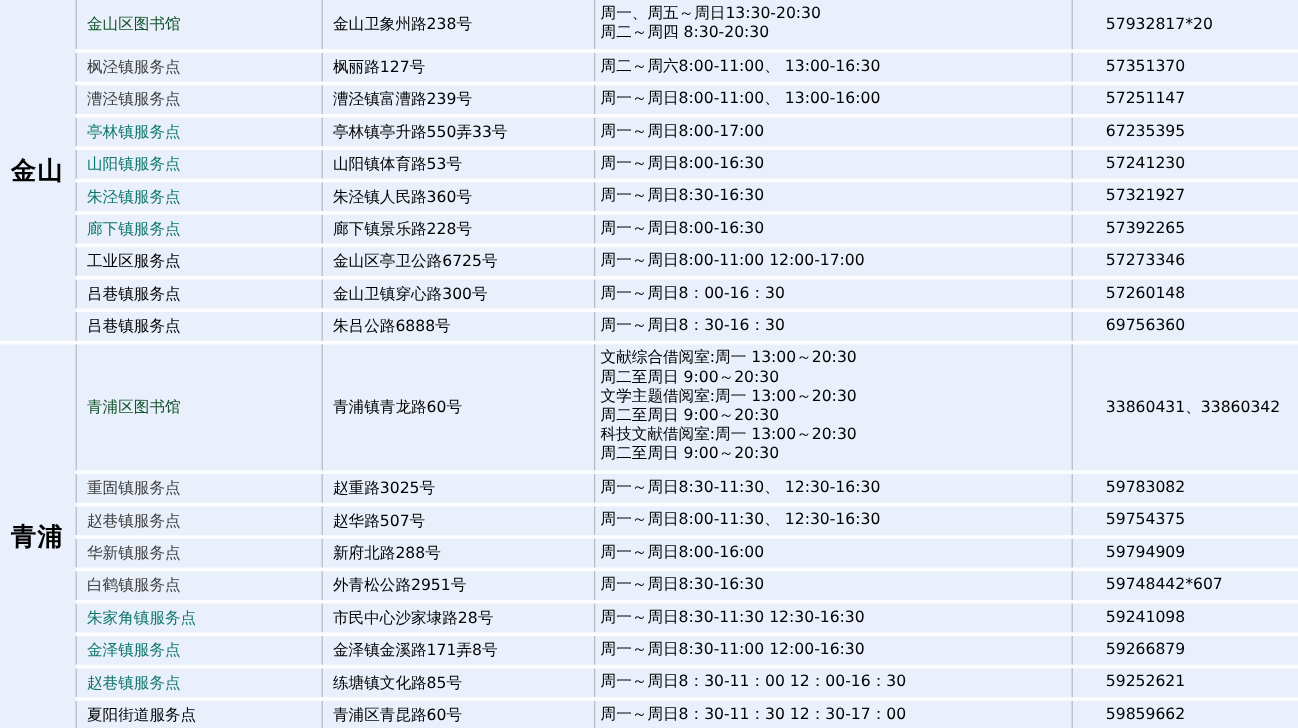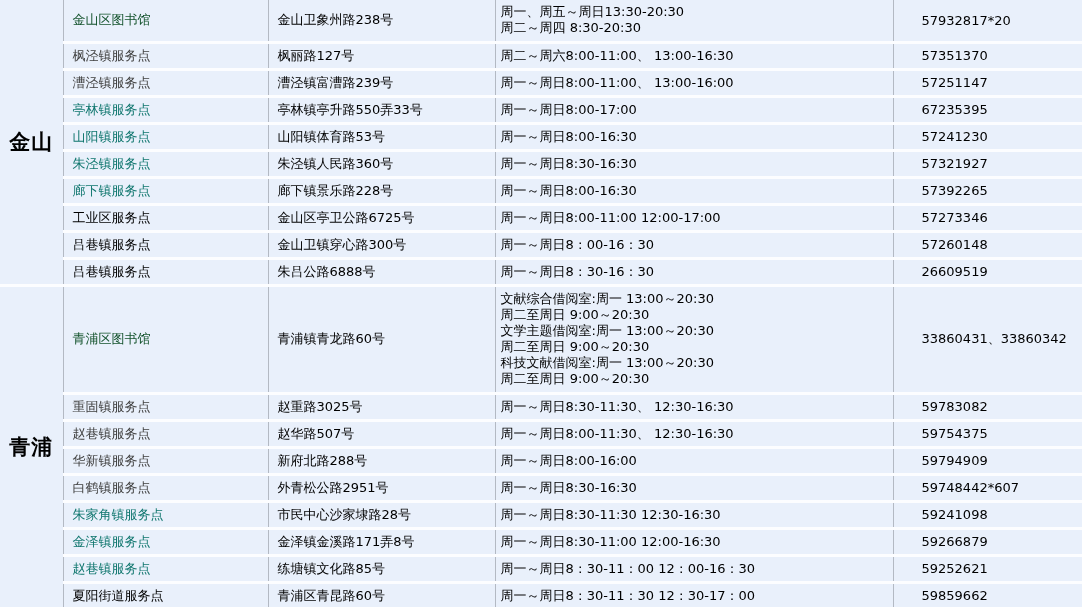--- a/index.html
+++ b/index.html
@@ -125,21 +125,21 @@
             <div>周一～周日8：00-16：30</div>
           </td>
       <td class="phone">57260148</td>
     </tr>
     <tr class="r-norm">
       <td class="name"><span class="plain">吕巷镇服务点</span></td>
       <td class="addr">朱吕公路6888号</td>
       <td class="hours">
             <div>周一～周日8：30-16：30</div>
           </td>
-      <td class="phone">26609519</td>
+      <td class="phone">69756360</td>
     </tr>
 
     <tr class="r-big">
       <td class="district" rowspan="9">青浦</td>
       <td class="name"><a class="lnk teal">青浦区图书馆</a></td>
       <td class="addr">青浦镇青龙路60号</td>
       <td class="hours">
         <div>文献综合借阅室:周一 13:00～20:30</div>
         <div>周二至周日 9:00～20:30</div>
         <div>文学主题借阅室:周一 13:00～20:30</div>

